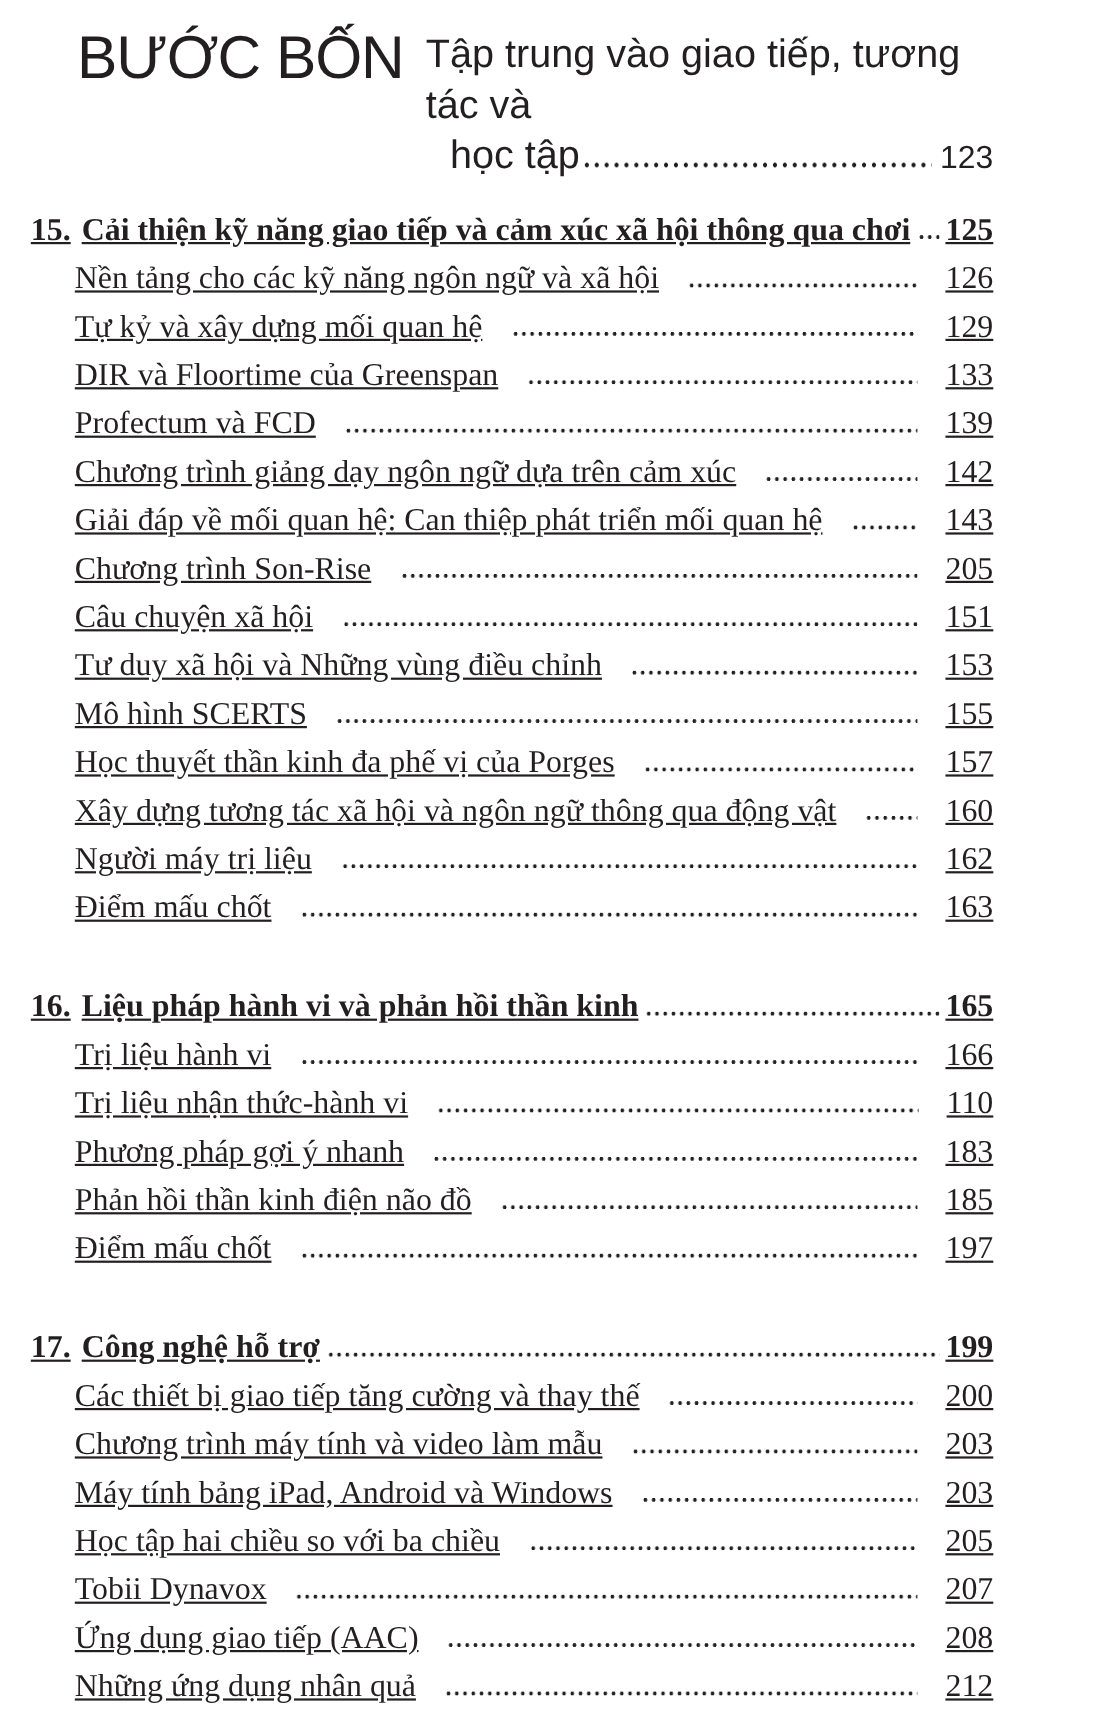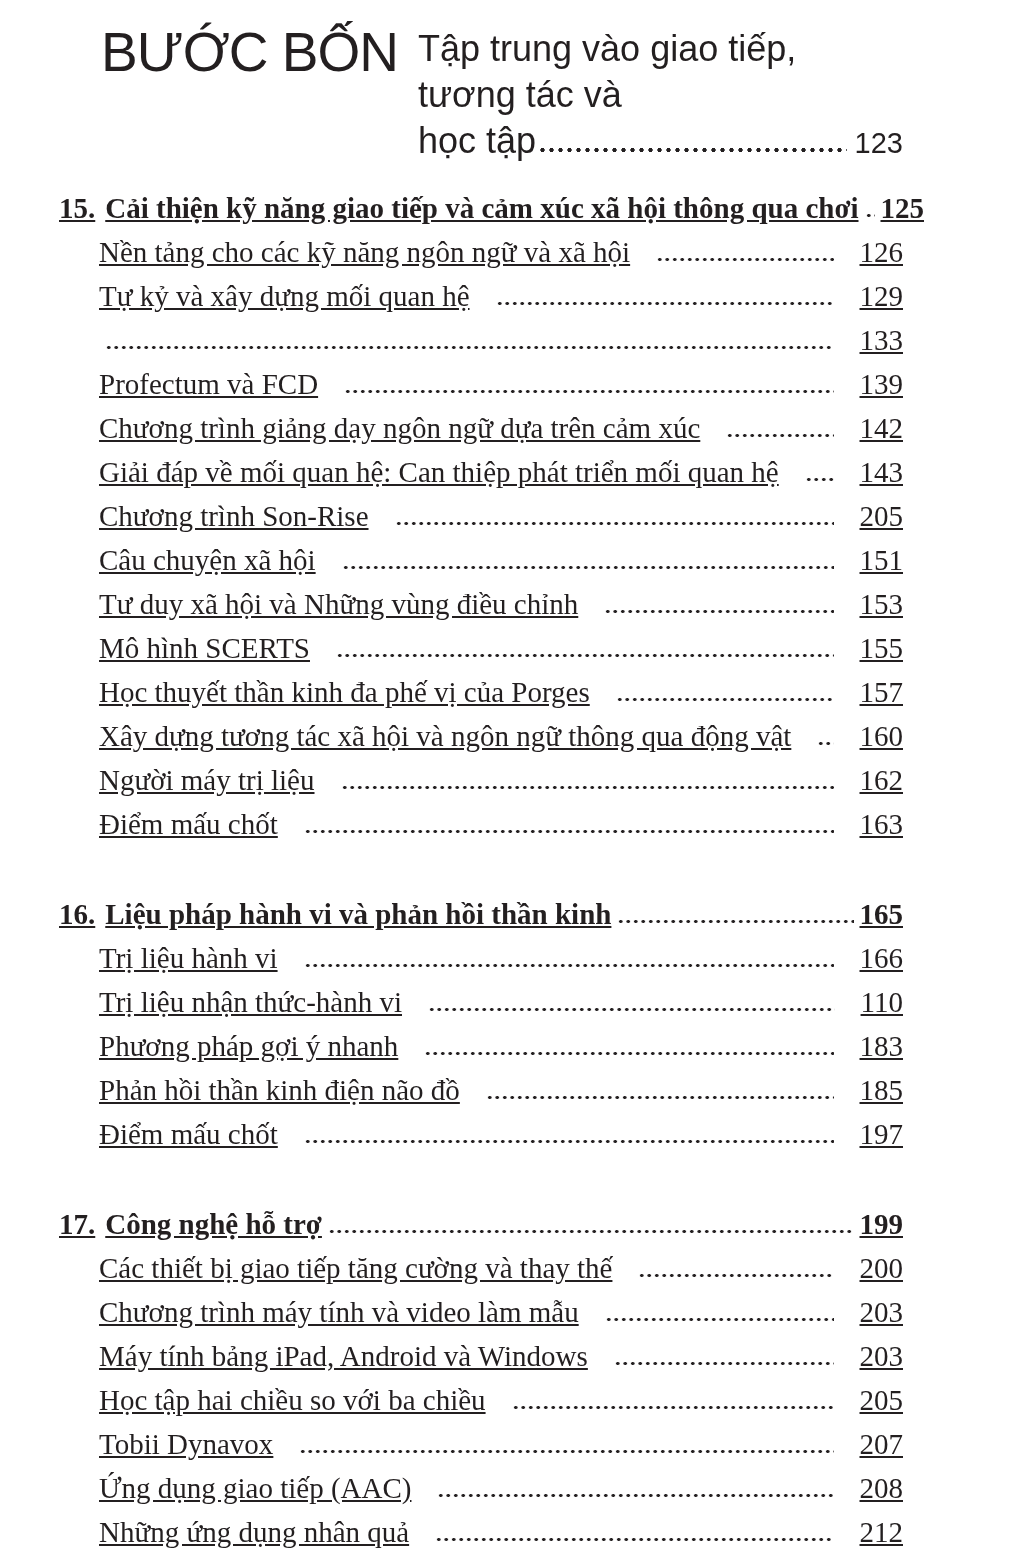--- a/index.html
+++ b/index.html
@@ -5,21 +5,21 @@
   * { margin: 0; padding: 0; box-sizing: border-box; }
   html, body {
     width: 1014px; height: 1556px;
     background: #ffffff;
     font-family: "Liberation Serif", serif;
     color: #231f20;
     overflow: hidden;
   }
   .page {
     width: 972px; height: 1556px;
-    padding: 14px 69px 0 59px;
+    padding: 14px 69px 0 28px;
   }
 
   
   .header {
     display: flex;
     align-items: flex-start;
     margin-left: 42px;
     margin-bottom: 18px;
   }
   .step-title {
@@ -32,21 +32,21 @@
     letter-spacing: -1px;
   }
   .subtitle-block {
     flex: 1;
     margin-left: 20px;
     padding-top: 12px;
     font-family: "Liberation Sans", sans-serif;
     font-size: 36px;
     line-height: 46px;
   }
-  .subtitle-line2 { display: flex; align-items: baseline; }
+  .subtitle-line2 { display: flex; align-items: baseline; margin-left: 22px; }
   .subtitle-line2 .pagenum { font-family: Liberation Sans, sans-serif; font-size: 29px; }
   .leader-sans {
     flex: 1 1 auto;
     min-width: 10px;
     height: 6px;
     margin: 0 8px 0 2px;
     background-image: radial-gradient(circle, #231f20 2px, transparent 2.2px);
     background-size: 9px 6px;
     background-repeat: repeat-x;
     background-position: left bottom;
@@ -111,20 +111,21 @@
       <span class="title">Nền tảng cho các kỹ năng ngôn ngữ và xã hội</span>
       <span class="leader"></span>
       <span class="pagenum">126</span>
     </div>
     <div class="row entry">
       <span class="title">Tự kỷ và xây dựng mối quan hệ</span>
       <span class="leader"></span>
       <span class="pagenum">129</span>
     </div>
     <div class="row entry">
+      <span class="title">DIR và Floortime của Greenspan</span>
       <span class="leader"></span>
       <span class="pagenum">133</span>
     </div>
     <div class="row entry">
       <span class="title">Profectum và FCD</span>
       <span class="leader"></span>
       <span class="pagenum">139</span>
     </div>
     <div class="row entry">
       <span class="title">Chương trình giảng dạy ngôn ngữ dựa trên cảm xúc</span>

